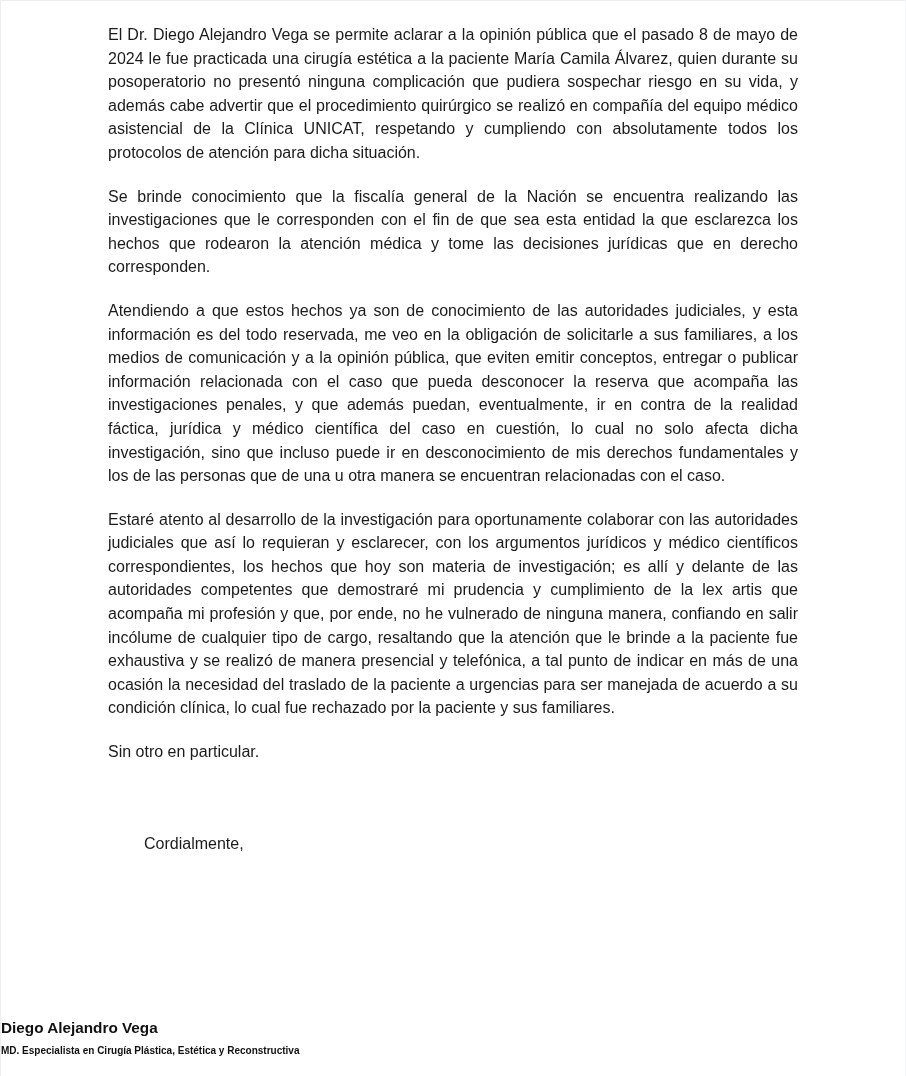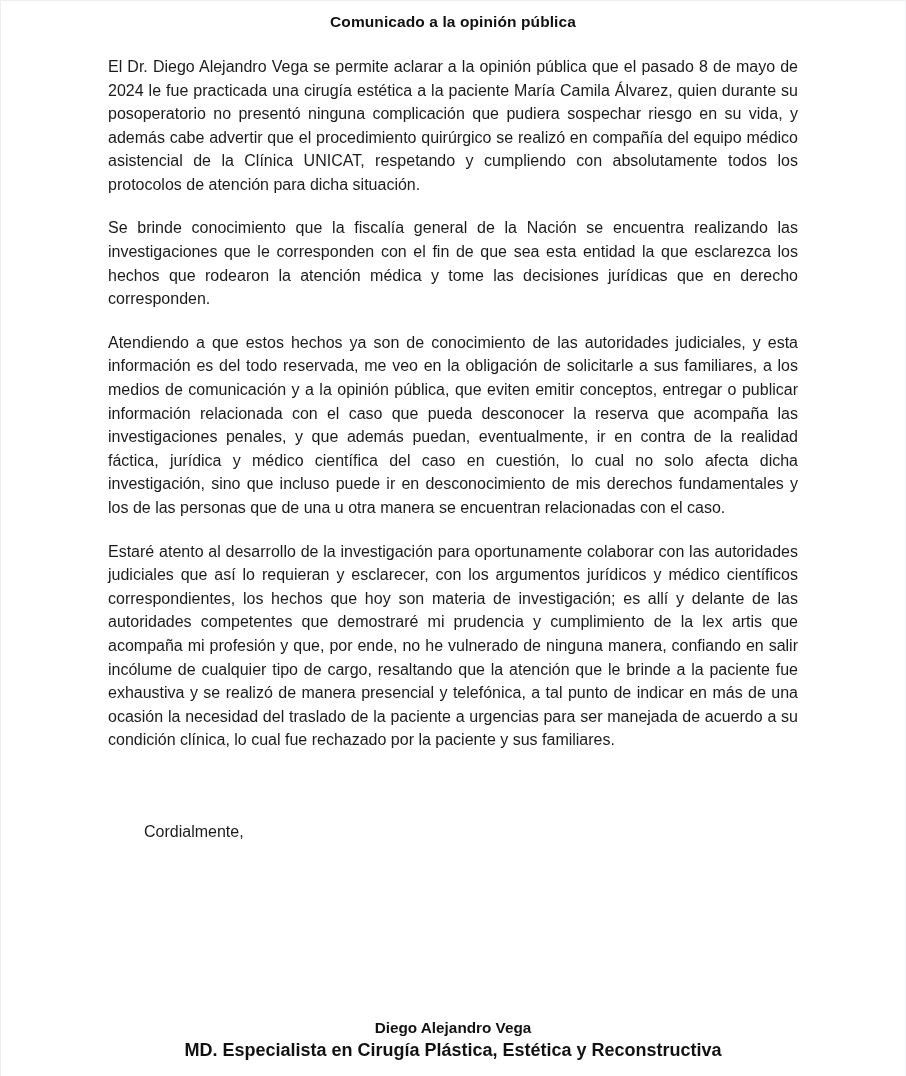--- a/index.html
+++ b/index.html
@@ -71,59 +71,58 @@
 
   .closing-gap {
     height: 48px;
   }
 
   .signature {
     position: absolute;
     left: 0;
     right: 0;
     bottom: 14px;
-    text-align: center;
   }
 
   .signature .sig-name {
     display: block;
     font-size: 15.3px;
     font-weight: bold;
     line-height: 23px;
     color: #111111;
   }
 
   .signature .sig-credentials {
     display: block;
-    font-size: 18px;
+    font-size: 10px;
     font-weight: bold;
     line-height: 23px;
     color: #111111;
   }
 </style>
 </head>
 <body>
 
 <div class="page">
 
   <div class="page-inner">
 
-    <h1 class="doc-title">Comunicado a la opinión pública</h1>
 
     <div class="body-block">
 
       <p class="para">El Dr. Diego Alejandro Vega se permite aclarar a la opinión pública que el pasado 8 de mayo de 2024 le fue practicada una cirugía estética a la paciente María Camila Álvarez, quien durante su posoperatorio no presentó ninguna complicación que pudiera sospechar riesgo en su vida, y además cabe advertir que el procedimiento quirúrgico se realizó en compañía del equipo médico asistencial de la Clínica UNICAT, respetando y cumpliendo con absolutamente todos los protocolos de atención para dicha situación.</p>
 
       <p class="para">Se brinde conocimiento que la fiscalía general de la Nación se encuentra realizando las investigaciones que le corresponden con el fin de que sea esta entidad la que esclarezca los hechos que rodearon la atención médica y tome las decisiones jurídicas que en derecho corresponden.</p>
 
       <p class="para">Atendiendo a que estos hechos ya son de conocimiento de las autoridades judiciales, y esta información es del todo reservada, me veo en la obligación de solicitarle a sus familiares, a los medios de comunicación y a la opinión pública, que eviten emitir conceptos, entregar o publicar información relacionada con el caso que pueda desconocer la reserva que acompaña las investigaciones penales, y que además puedan, eventualmente, ir en contra de la realidad fáctica, jurídica y médico científica del caso en cuestión, lo cual no solo afecta dicha investigación, sino que incluso puede ir en desconocimiento de mis derechos fundamentales y los de las personas que de una u otra manera se encuentran relacionadas con el caso.</p>
 
       <p class="para">Estaré atento al desarrollo de la investigación para oportunamente colaborar con las autoridades judiciales que así lo requieran y esclarecer, con los argumentos jurídicos y médico científicos correspondientes, los hechos que hoy son materia de investigación; es allí y delante de las autoridades competentes que demostraré mi prudencia y cumplimiento de la lex artis que acompaña mi profesión y que, por ende, no he vulnerado de ninguna manera, confiando en salir incólume de cualquier tipo de cargo, resaltando que la atención que le brinde a la paciente fue exhaustiva y se realizó de manera presencial y telefónica, a tal punto de indicar en más de una ocasión la necesidad del traslado de la paciente a urgencias para ser manejada de acuerdo a su condición clínica, lo cual fue rechazado por la paciente y sus familiares.</p>
 
 
+      <p class="para no-justify">Sin otro en particular.</p>
 
       <div class="closing-gap"></div>
 
       <p class="para no-justify">Cordialmente,</p>
 
     </div>
 
   </div>
 
   <div class="signature">

